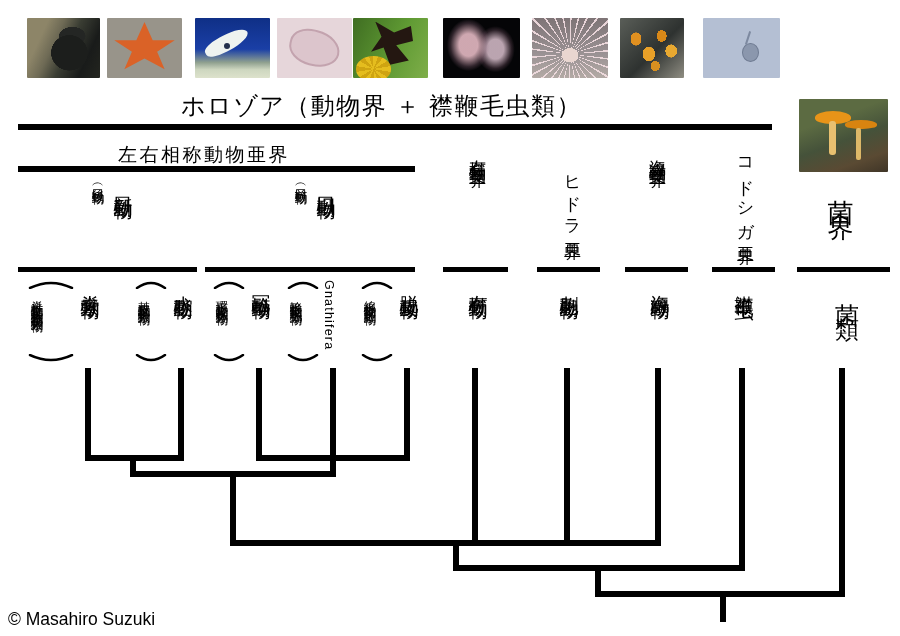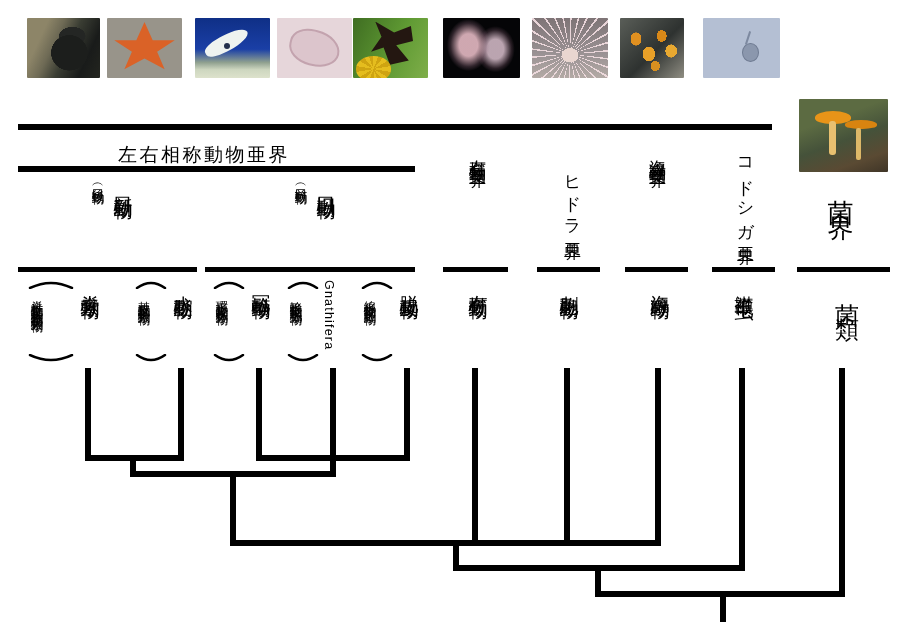--- a/index.html
+++ b/index.html
@@ -68,40 +68,42 @@
   .ph-mushrooms::before{content:"";position:absolute;top:12px;left:16px;width:36px;height:13px;
     border-radius:50% 50% 45% 45%;background:#e89418;box-shadow:28px 7px 0 -2px #d88410;}
   .ph-mushrooms::after{content:"";position:absolute;top:22px;left:30px;width:7px;height:34px;border-radius:3px;
     background:#e8c070;box-shadow:26px 6px 0 -1px #ddb868;}
 </style>
 </head>
 <body>
 
 <div id="stage">
 
+  <div class="htitle" style="left:181px;top:90px;">ホロゾア（動物界 ＋ 襟鞭毛虫類）</div>
 
   <div class="line" style="left:18px;top:124px;width:754px;height:6px;"></div>
   <div class="clade-h" style="left:118px;top:142px;">左右相称動物亜界</div>
   <div class="line" style="left:18px;top:166px;width:397px;height:6px;"></div>
 
   <div class="v clade-v-sub" style="left:89px;top:178px;">（後口動物）</div>
   <div class="v clade-v-main" style="left:110px;top:181px;">新口動物</div>
   <div class="v clade-v-sub" style="left:292px;top:178px;">（前口動物）</div>
   <div class="v clade-v-main" style="left:313px;top:181px;">旧口動物</div>
 
   <div class="v kingdom-big" style="left:824px;top:179px;">菌界</div>
 
   <div class="line" style="left:18px;top:267px;width:179px;height:5px;"></div>
   <div class="line" style="left:205px;top:267px;width:210px;height:5px;"></div>
   <div class="line" style="left:443px;top:267px;width:65px;height:5px;"></div>
   <div class="line" style="left:537px;top:267px;width:63px;height:5px;"></div>
   <div class="line" style="left:625px;top:267px;width:63px;height:5px;"></div>
   <div class="line" style="left:712px;top:267px;width:63px;height:5px;"></div>
   <div class="line" style="left:797px;top:267px;width:93px;height:5px;"></div>
 
+  <div class="copyright" style="left:8px;top:609px;">© Masahiro Suzuki</div>
 
 <div class="ph ph-gorilla" style="left: 27px; top: 18px; width: 73px; height: 60px;"></div>
     <div class="ph ph-starfish" style="left: 107px; top: 18px; width: 75px; height: 60px;"></div>
     <div class="ph ph-squid" style="left: 195px; top: 18px; width: 75px; height: 60px;"></div>
     <div class="ph ph-micro-invertebrate" style="left: 277px; top: 18px; width: 75px; height: 60px;"></div>
     <div class="ph ph-butterfly" style="left: 353px; top: 18px; width: 75px; height: 60px;"></div>
     <div class="ph ph-comb-jelly" style="left: 443px; top: 18px; width: 77px; height: 60px;"></div>
     <div class="ph ph-sea-anemone" style="left: 532px; top: 18px; width: 76px; height: 60px;"></div>
     <div class="ph ph-orange-lichen" style="left: 620px; top: 18px; width: 64px; height: 60px;"></div>
     <div class="ph ph-choanoflagellate" style="left: 703px; top: 18px; width: 77px; height: 60px;"></div>

